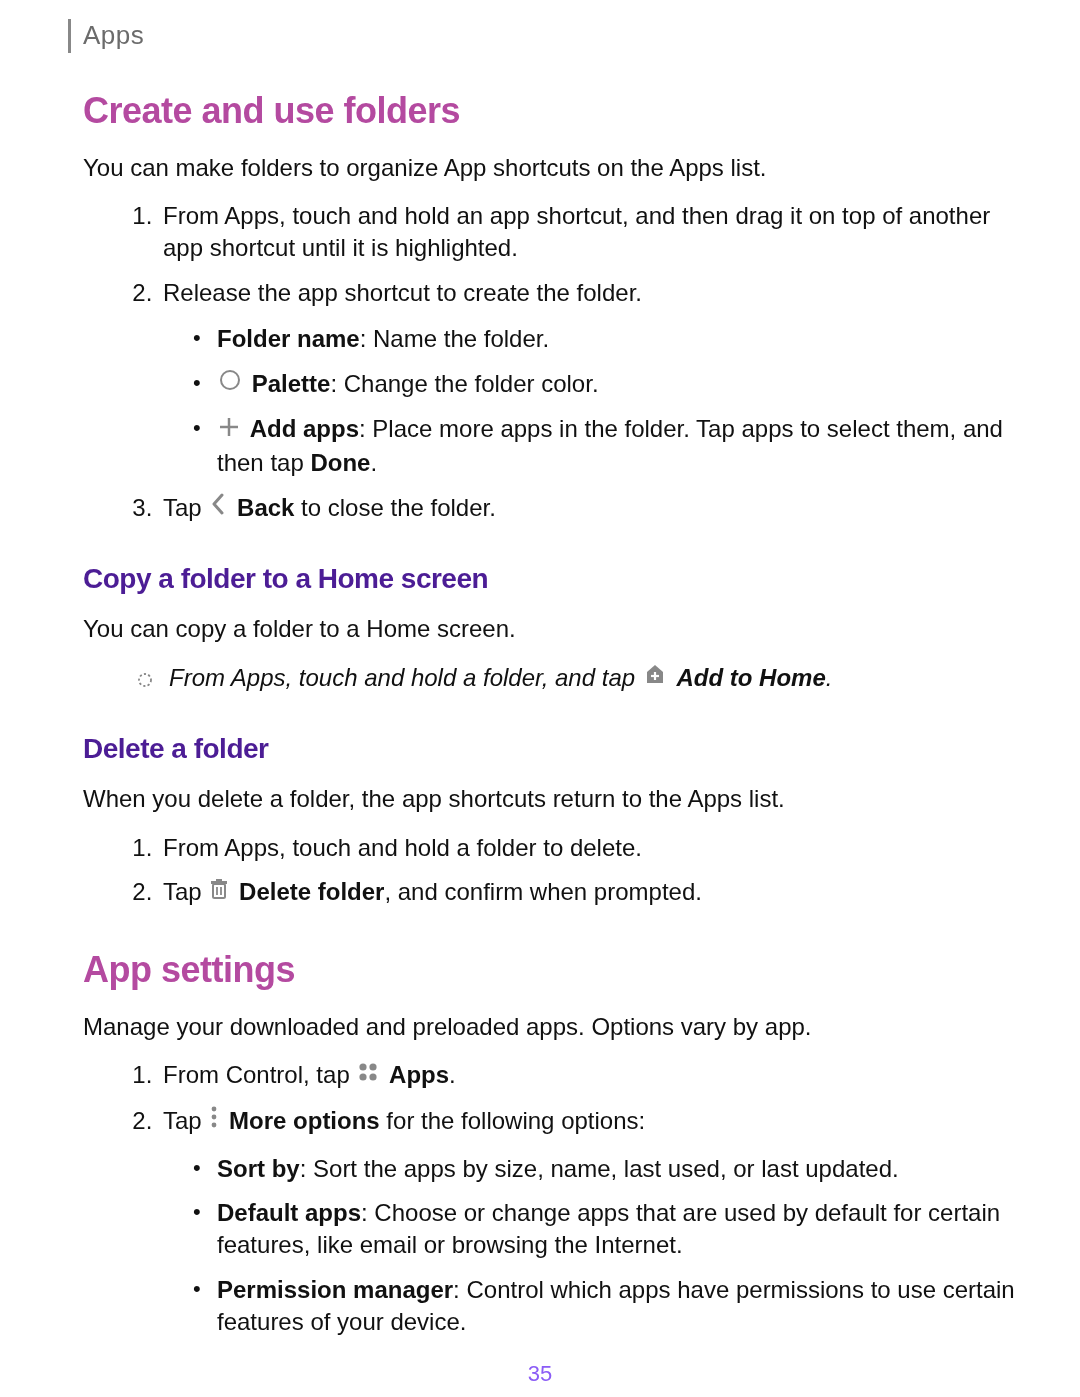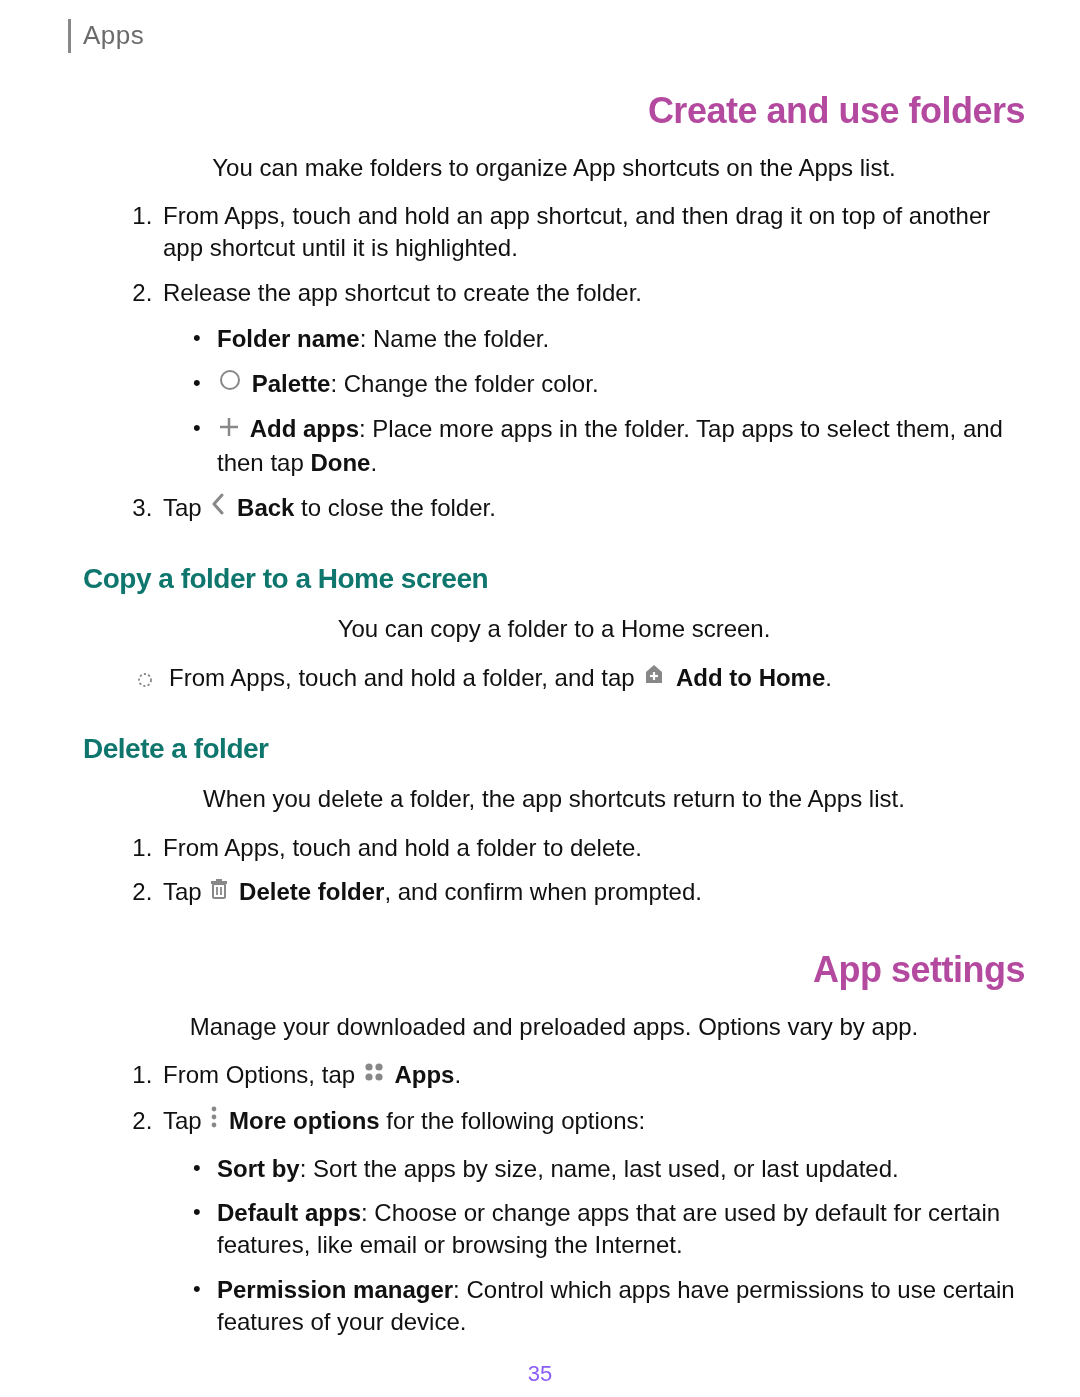--- a/index.html
+++ b/index.html
@@ -35,33 +35,31 @@
     letter-spacing:0.5px;
     font-family: Arial, Helvetica, sans-serif;
   }
   h2 {
     font-family: Arial, Helvetica, sans-serif;
     font-weight:800;
     color:#b44aa0;
     font-size:36px;
     letter-spacing:-0.5px;
     margin:0 0 14px 0;
-    text-align:right;
   }
   h3 {
     font-family: Arial, Helvetica, sans-serif;
     font-weight:800;
-    color:#0f766e;
+    color:#4c1d95;
     font-size:28px;
     letter-spacing:-0.5px;
     margin:34px 0 10px 0;
   }
   p.intro {
     margin:16px 0 16px 0;
-    text-align:center;
   }
   ol {
     margin:0 0 14px 0;
     padding-left:76px;
   }
   ol > li {
     padding-left:4px;
     margin-bottom:12px;
   }
   ul.sub {
@@ -75,21 +73,21 @@
     margin-bottom:12px;
   }
   ul.sub > li::before {
     content:"•";
     position:absolute;
     left:0; top:0;
     color:#111;
     font-size:22px;
   }
   .circ-bullets { list-style:none; margin:14px 0 0 0; padding-left:52px; }
-  .circ-bullets > li { position:relative; padding-left:34px; margin-bottom:12px; }
+  .circ-bullets > li { position:relative; padding-left:34px; margin-bottom:12px;font-style:italic; }
   .circ-bullet-icon {
     position:absolute; left:0; top:4px; width:20px; height:20px;
   }
   .bold { font-weight:700; }
   .inline-icon { display:inline-block; vertical-align:middle; margin:0 4px 0 2px; position:relative; top:-2px; }
   .tight-h2 { margin-top:36px; }
   .page-number {
     position:absolute;
     bottom:8px;
     left:0; right:0;
@@ -183,21 +181,21 @@
         </svg>
       </span>
       <span class="bold">Delete folder</span><span>, and confirm when prompted.</span>
     </li>
   </ol>
 
   <h2 class="tight-h2">App settings</h2>
   <p class="intro">Manage your downloaded and preloaded apps. Options vary by app.</p>
   <ol>
     <li>
-      <span>From Options, tap </span><span class="inline-icon">
+      <span>From Control, tap </span><span class="inline-icon">
         <svg width="20" height="20" viewBox="0 0 20 20">
           <circle cx="5" cy="5" r="3.6" fill="#888"></circle>
           <circle cx="15" cy="5" r="3.6" fill="#888"></circle>
           <circle cx="5" cy="15" r="3.6" fill="#888"></circle>
           <circle cx="15" cy="15" r="3.6" fill="#888"></circle>
         </svg>
       </span>
       <span class="bold">Apps</span><span>.</span>
     </li>
     <li>

